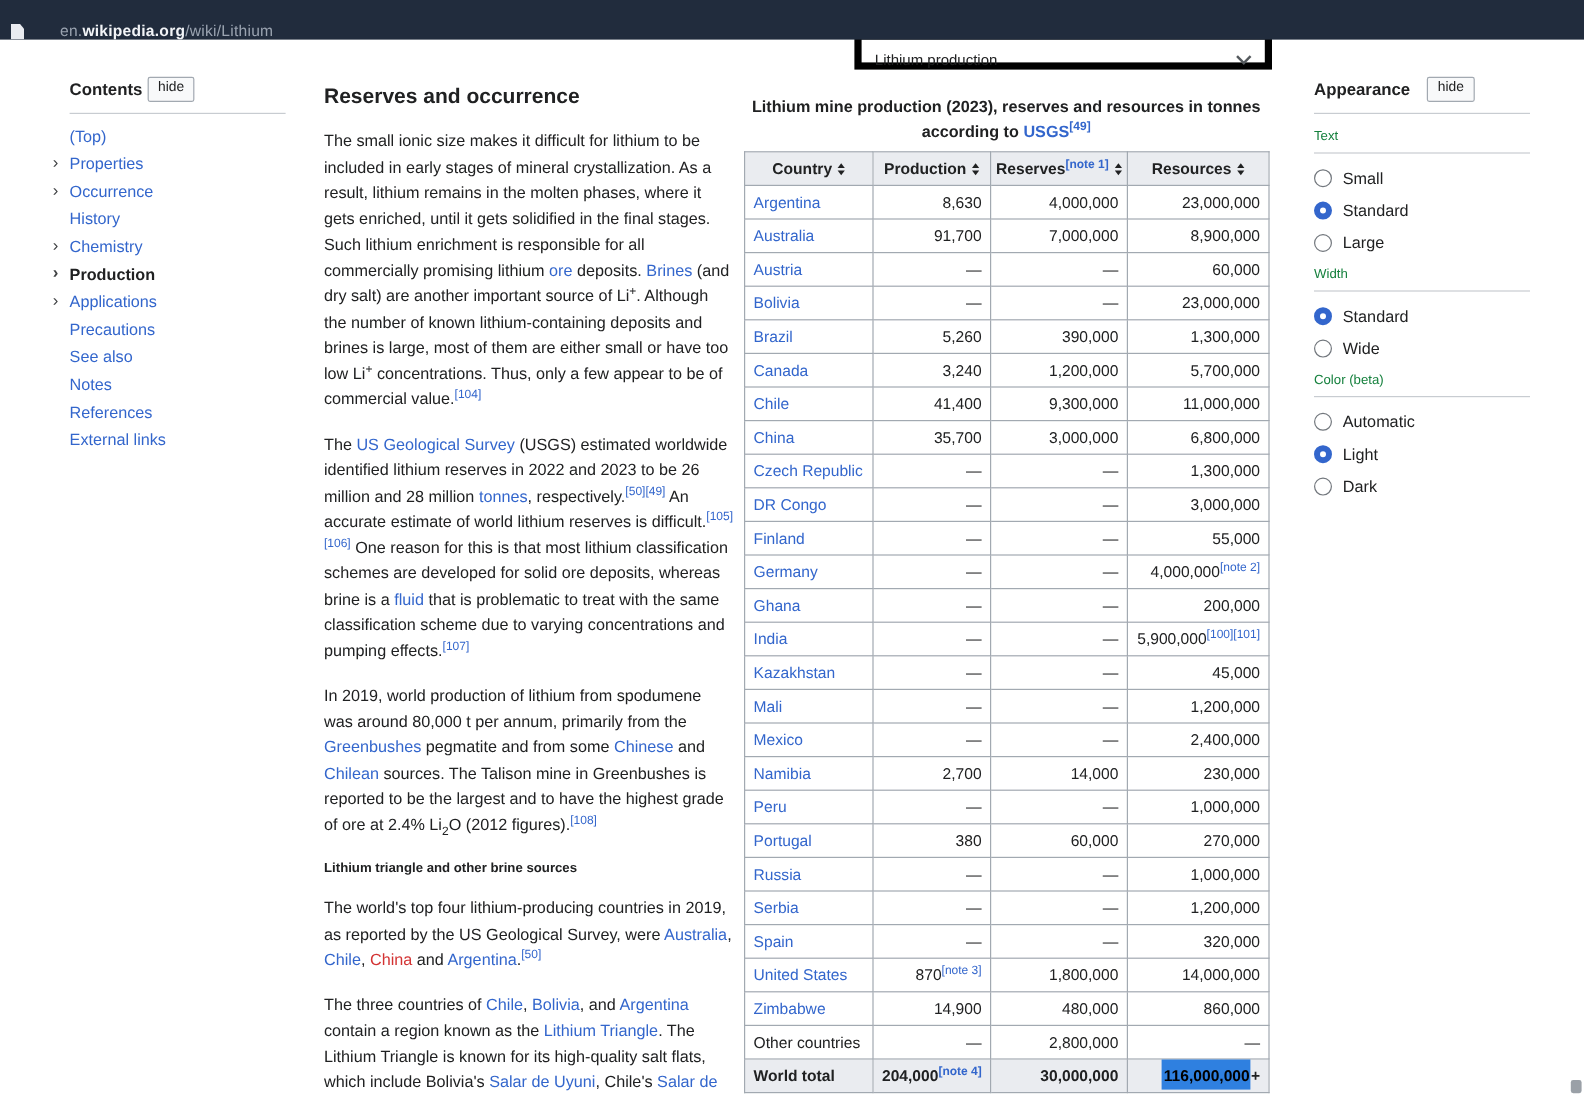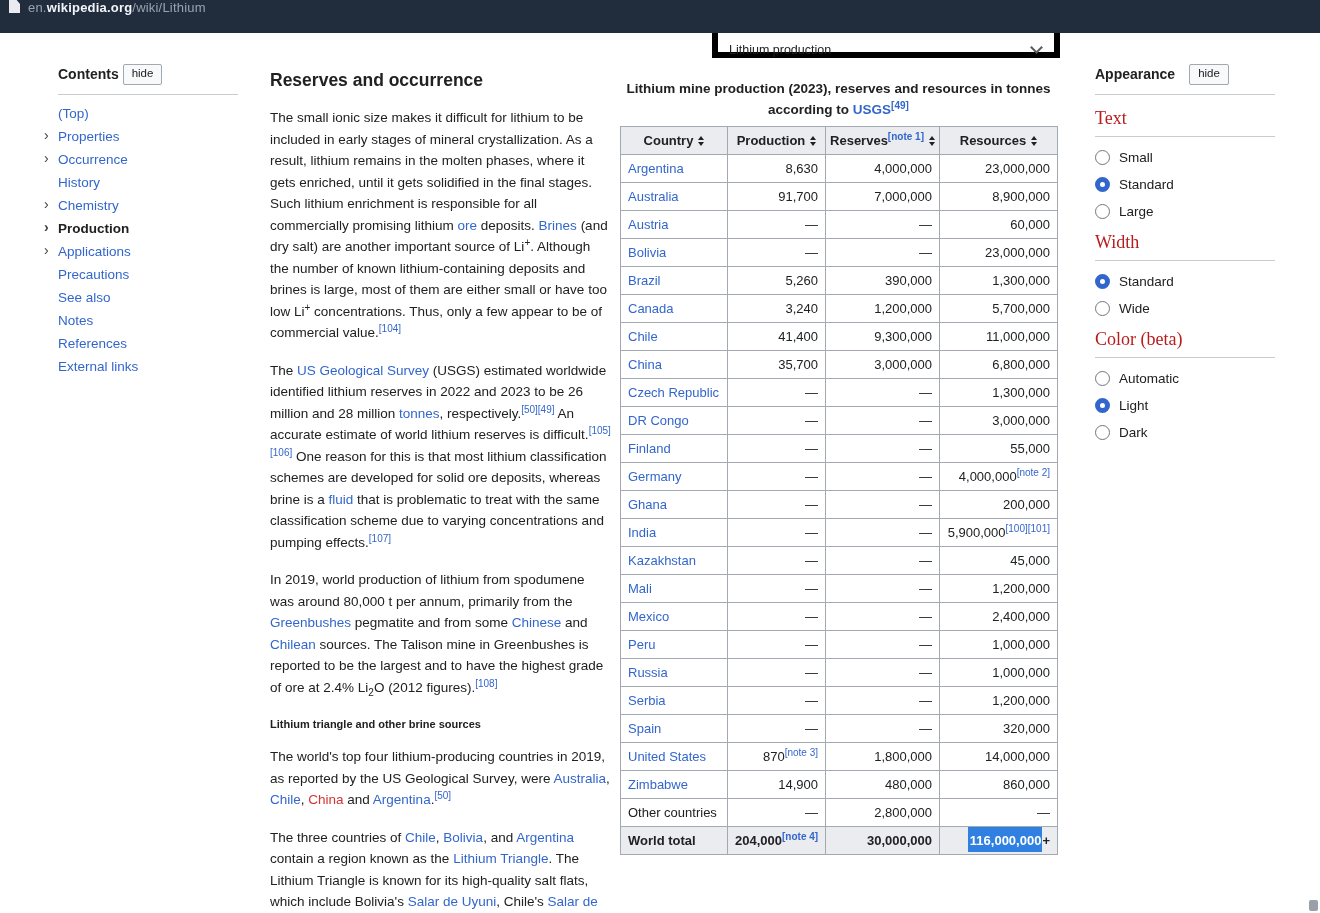--- a/index.html
+++ b/index.html
@@ -3,21 +3,21 @@
 <meta charset="utf-8">
 <style>
   html,body { margin:0; padding:0; }
   body {
     width:1320px; height:913px; overflow:hidden; position:relative;
     background:#ffffff; color:#202122;
     font-family:"Liberation Sans", sans-serif;
   }
 
   
-  .topbar { position:absolute; left:0; top:0; width:1320px; height:33px; background:#212c3d; z-index:20; display:flex; align-items:flex-start; }
+  .topbar { position:absolute; left:0; top:0; width:1320px; height:33px; background:#212c3d; z-index:20; display:flex; align-items:flex-end;gap:22px; }
   .favicon { width:11px; height:13px; background:#e9ebf0; margin-left:9px; clip-path:polygon(0 0,70% 0,100% 30%,100% 100%,0 100%); }
   .url { margin-left:8px; font-size:13px; letter-spacing:.2px; white-space:nowrap; cursor:text; }
   .url-dim { color:#9aa3b0; }
   .url-strong { color:#f2f4f7; font-weight:700; }
 
   
   .dropdown { position:absolute; left:712px; top:27px; width:348px; height:31px; box-sizing:border-box;
     background:#fff; border:6px solid #000000; z-index:10; font-size:12.5px; color:#202122; padding:10px 16px 0 11px; cursor:pointer; }
   .dd-chev { position:absolute; right:13px; top:10px; width:7px; height:7px; border-right:2px solid #54595d; border-bottom:2px solid #54595d; transform:rotate(45deg); }
 
@@ -45,33 +45,33 @@
   sup.plain, sub.plain { font-size:10px; }
 
   
   .tablewrap { position:absolute; left:620px; top:78px; width:437px; }
   .caption { text-align:center; font-weight:700; font-size:13.5px; line-height:21px; margin-bottom:6px; }
   table.wikitable { border-collapse:collapse; table-layout:fixed; width:437px; font-size:13px; }
   .wikitable th, .wikitable td { border:1px solid #a2a9b1; padding:4px 7px; line-height:19px; white-space:nowrap; overflow:hidden; box-sizing:border-box; }
   .wikitable th { background:#eaecf0; text-align:center; font-weight:700; padding:4px 3px; cursor:pointer; }
   td.num { text-align:right; }
   .total-row td { background:#eaecf0; font-weight:700; }
-  .sel { background:#2f80e0; color:#ffffff; padding:16px 1px 4px 2px; }
+  .sel { background:#2f80e0; color:#000000; padding:16px 1px 4px 2px; }
   .sorticon { display:inline-block; vertical-align:-1px; margin-left:5px; }
   .tri-up,.tri-dn { display:block; width:0; height:0; border-left:3.5px solid transparent; border-right:3.5px solid transparent; }
   .tri-up { border-bottom:4px solid #202122; margin-bottom:2px; }
   .tri-dn { border-top:4px solid #202122; }
 
   
   .appearance { position:absolute; left:1095px; top:64px; width:180px; }
   .app-header { display:flex; align-items:center; gap:14px;text-align:center; }
   .app-title { font-weight:700; font-size:14px; }
   .app-divider { border-top:1px solid #c8ccd1; margin-top:9px; }
   .app-section { margin-top:13px; }
-  .app-label { font-size:18px; color:#b91c1c; padding-bottom:7px; border-bottom:1px solid #c8ccd1; margin-bottom:13px;font-family:Liberation Serif, serif; }
+  .app-label { font-size:11px; color:#15803d; padding-bottom:7px; border-bottom:1px solid #c8ccd1; margin-bottom:13px; }
   .app-opt { display:flex; align-items:center; gap:9px; margin-bottom:12px; font-size:13.5px; cursor:pointer; height:15px; }
   .radio { width:15px; height:15px; border-radius:50%; border:1px solid #72777d; box-sizing:border-box; background:#fff; flex:0 0 auto; }
   .radio.on { border:5px solid #3366cc; }
 
   .scroll-thumb { position:absolute; right:2px; bottom:2px; width:9px; height:11px; background:#9aa0a7; border-radius:2px; cursor:pointer; }
 </style>
 </head>
 <body>
 
 <div class="topbar">
@@ -235,24 +235,36 @@
           <td class="num">—</td>
           <td class="num">1,200,000</td>
         </tr>
         <tr>
           <td class="country"><a class="wlink">Mexico</a></td>
           <td class="num">—</td>
           <td class="num">—</td>
           <td class="num">2,400,000</td>
         </tr>
         <tr>
+          <td class="country"><a class="wlink">Namibia</a></td>
+          <td class="num">2,700</td>
+          <td class="num">14,000</td>
+          <td class="num">230,000</td>
+        </tr>
+        <tr>
           <td class="country"><a class="wlink">Peru</a></td>
           <td class="num">—</td>
           <td class="num">—</td>
           <td class="num">1,000,000</td>
+        </tr>
+        <tr>
+          <td class="country"><a class="wlink">Portugal</a></td>
+          <td class="num">380</td>
+          <td class="num">60,000</td>
+          <td class="num">270,000</td>
         </tr>
         <tr>
           <td class="country"><a class="wlink">Russia</a></td>
           <td class="num">—</td>
           <td class="num">—</td>
           <td class="num">1,000,000</td>
         </tr>
         <tr>
           <td class="country"><a class="wlink">Serbia</a></td>
           <td class="num">—</td>

